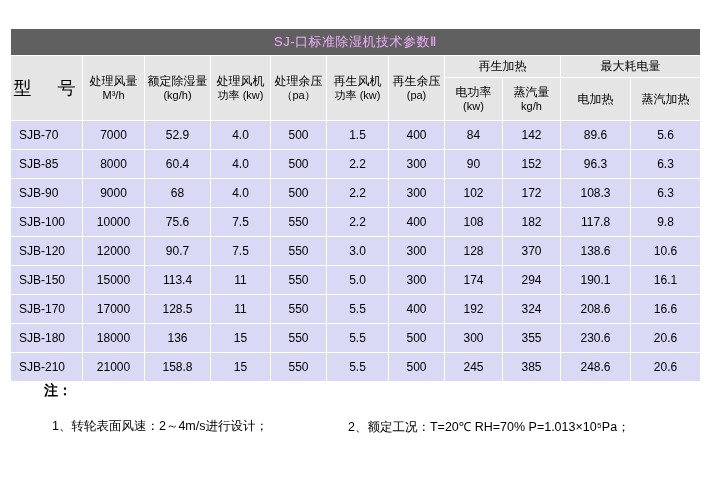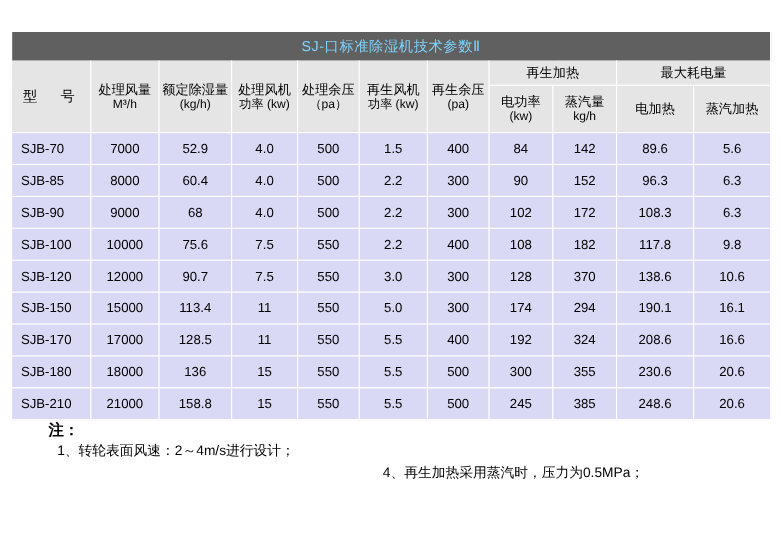--- a/index.html
+++ b/index.html
@@ -33,41 +33,41 @@
   }
   table.spec td, table.spec th {
     border: 1px solid #ffffff;
     text-align: center;
     vertical-align: middle;
     font-weight: normal;
     padding: 2px 1px;
   }
   .title-row td {
     background: #606060;
-    color: #7dd3fc;
+    color: #f0abfc;
     font-size: 13px;
     font-weight: bold;
     height: 22px;
     letter-spacing: 0.5px;
   }
   .hdr td {
     background: #e5e5e5;
     color: #000000;
     font-size: 12px;
     line-height: 1.25;
   }
   .hdr td.tall {
     height: 60px;
   }
   .hdr td.sub {
     height: 38px;
   }
   .hdr .model {
     letter-spacing: 4px;
-    font-size: 13px;
+    font-size: 18px;
     margin-top: 20px;
   }
   .data td {
     background: #d9d9f5;
     font-size: 12px;
     height: 24px;
     color: #000;
   }
   .data td.model-cell {
     text-align: left;
@@ -84,21 +84,21 @@
     width: 680px;
     font-size: 13px;
     color: #000;
   }
   .notes .note-title {
     font-weight: bold;
     font-size: 14px;
     margin-left: 26px;
   }
   .note-line {
-    margin-top: 2px;
+    margin-top: 18px;
     position: relative;
     height: 18px;
   }
   .note-item {
     position: absolute;
     font-size: 12.5px;
     white-space: nowrap;
   }
   .n1a { left: 34px; }
   .n1b { left: 330px; }
@@ -301,19 +301,19 @@
           <td>20.6</td>
         </tr>
       </tbody>
     </table>
   </div>
 
   <div class="notes">
     <div class="note-title">注：</div>
     <div class="note-line">
       <span class="note-item n1a">1、转轮表面风速：2～4m/s进行设计；</span>
+      <span class="note-item n1b">2、额定工况：T=20℃ RH=70% P=1.013×10⁵Pa；</span>
     </div>
     <div class="note-line">
-      <span class="note-item n2b">4、再生加热采用蒸汽时，压力为0.5MPa；</span>
     </div>
   </div>
 
 </div>
 
 </body></html>

